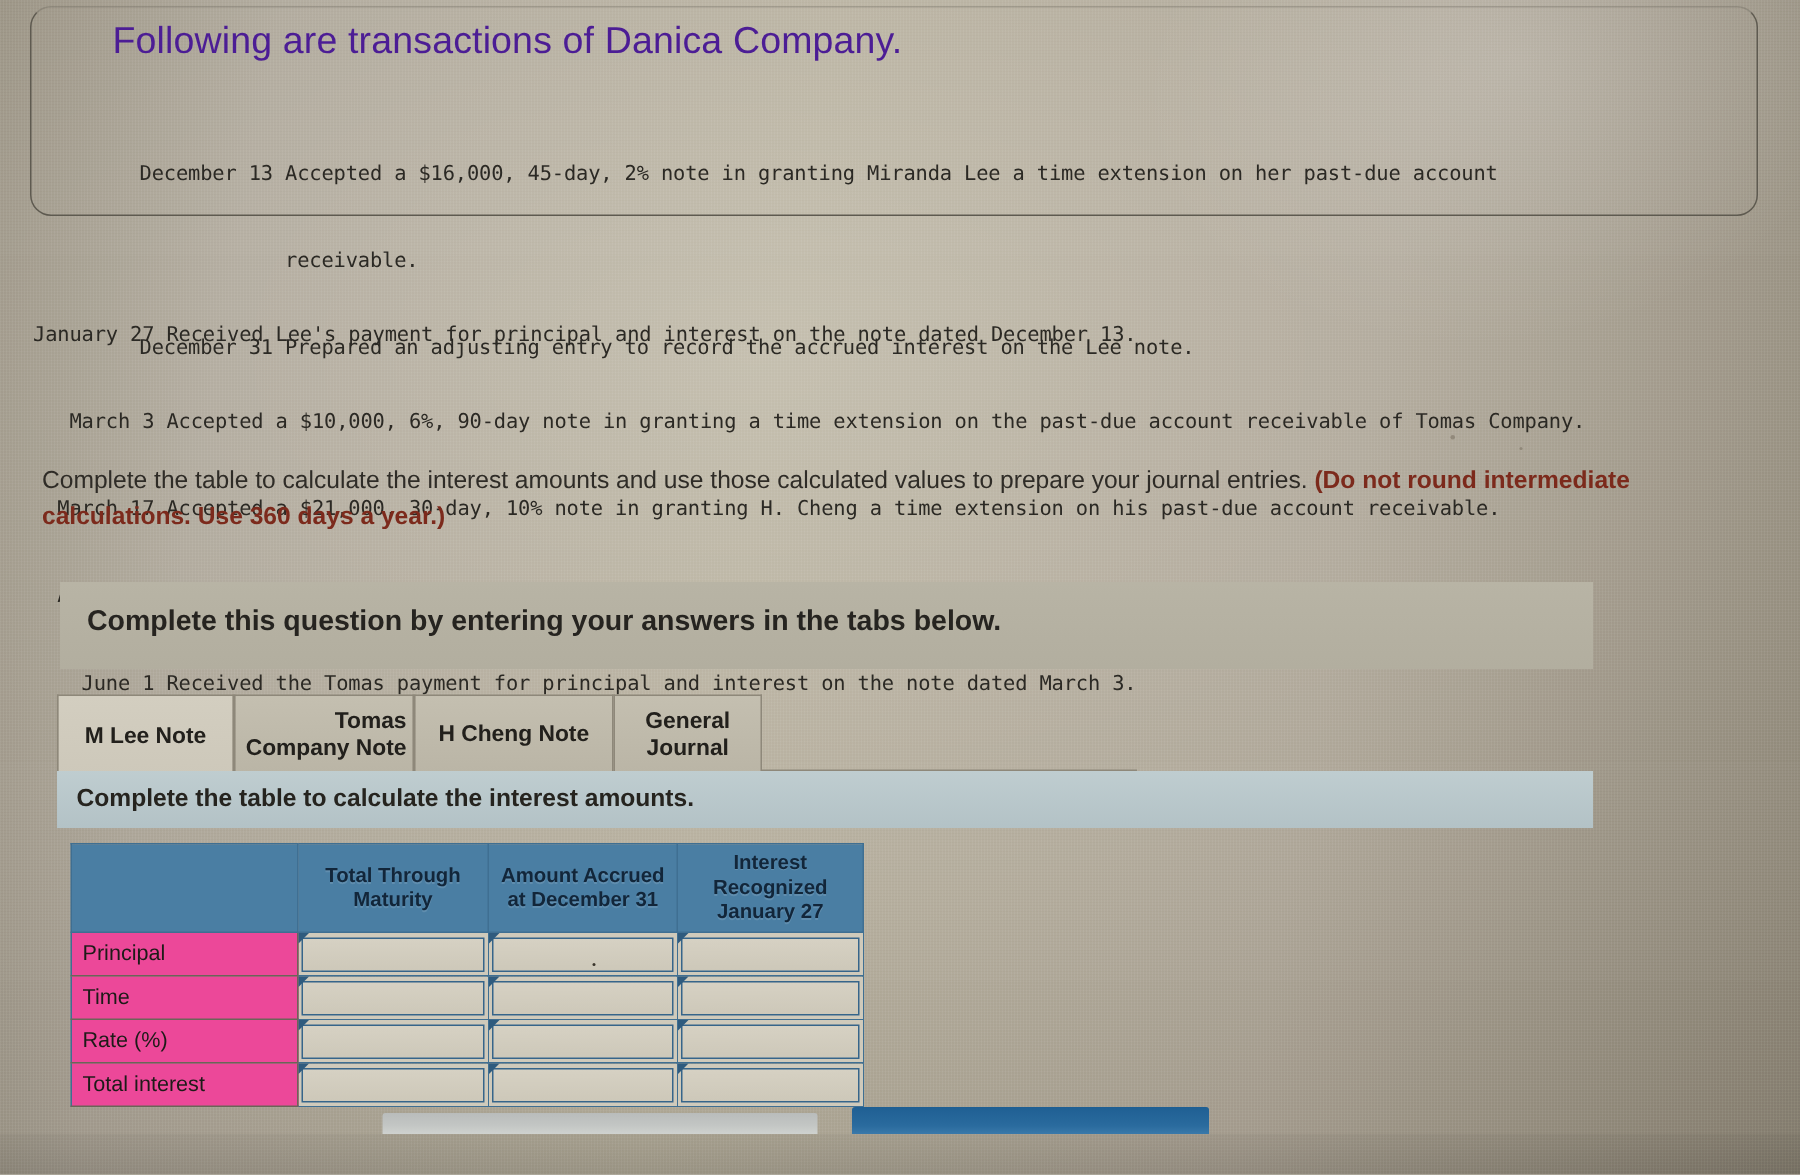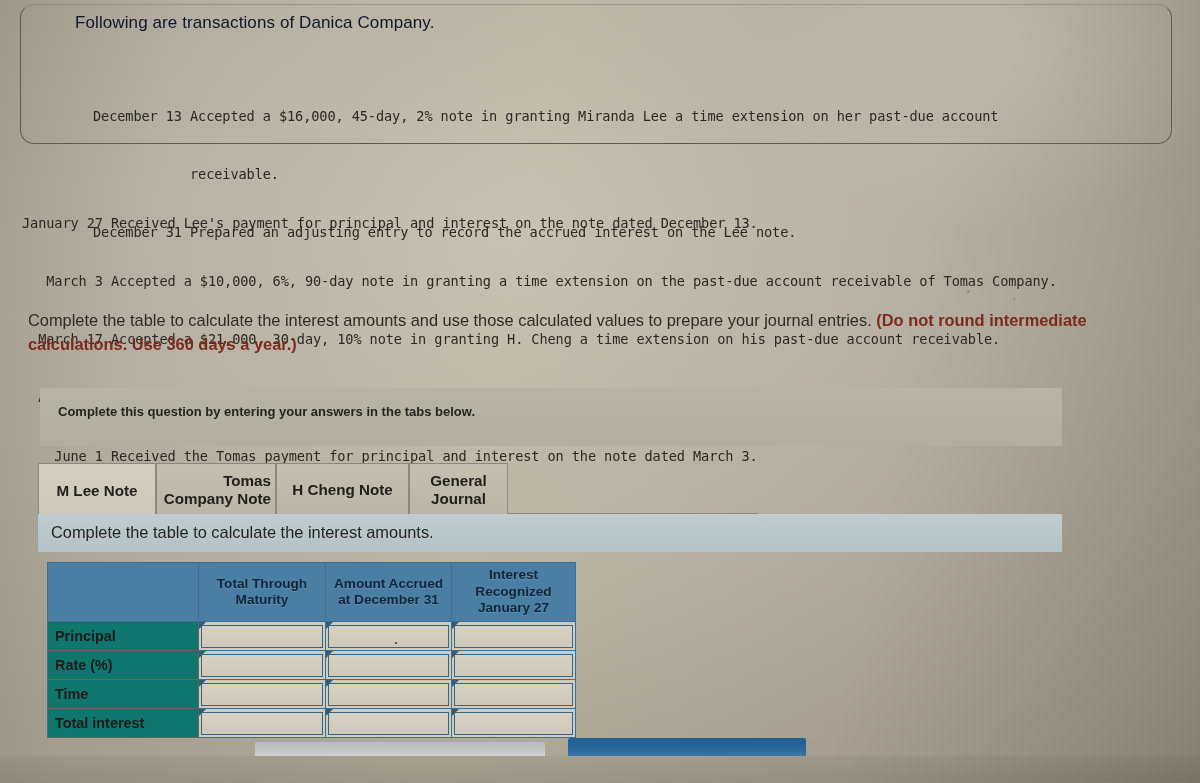--- a/index.html
+++ b/index.html
@@ -51,22 +51,22 @@
     height: 140px;
     border: 1.6px solid #5e5a50;
     border-radius: 14px;
     border-top-color: rgba(94,90,80,0.30);
     box-sizing: border-box;
   }
   .intro-title {
     position: absolute;
     left: 54px;
     top: 8px;
-    font-size: 17px;
-    color: #0f172a;
+    font-size: 25px;
+    color: #4c1d95;
     letter-spacing: .1px;
     white-space: nowrap;
   }
 
   .mono {
     font-family: "DejaVu Sans Mono", "Liberation Mono", monospace;
     font-size: 13.6px;
     color: #2b2924;
     white-space: pre;
     letter-spacing: -0.1px;
@@ -108,21 +108,21 @@
     left: 40px;
     top: 388px;
     width: 1022px;
     height: 58px;
     background: linear-gradient(180deg, #b8b4a5 0%, #b2ae9f 100%);
   }
   .gray-banner-text {
     position: absolute;
     left: 18px;
     top: 16px;
-    font-size: 13px;
+    font-size: 19px;
     font-weight: bold;
     color: #262420;
     white-space: nowrap;
   }
 
   
   .tabstrip {
     position: absolute;
     left: 38px;
     top: 463px;
@@ -162,20 +162,21 @@
   }
 
   
   .blue-banner {
     position: absolute;
     left: 38px;
     top: 514px;
     width: 1024px;
     height: 38px;
     background: linear-gradient(180deg, #bfcdd0 0%, #b3c2c6 100%);
+    font-weight: bold;
   }
   .blue-banner-text {
     position: absolute;
     left: 13px;
     top: 9px;
     font-size: 16.4px;
     color: #26241f;
     white-space: nowrap;
   }
 
@@ -201,23 +202,23 @@
     height: 58px;
     text-align: center;
     vertical-align: middle;
     padding: 0 2px;
     text-shadow: 0 1px 0 rgba(255,255,255,0.12);
   }
   .tbl thead th.corner {
     background: #4a7ea3;
   }
   .tbl tbody td.rowlabel {
-    background: #0f766e;
+    background: #ec4899;
     font-size: 14.4px;
-    font-weight: bold;
+    font-weight: normal;
     color: #1d1b18;
     height: 28px;
     padding-left: 7px;
     border-color: #6b6558;
     border-left-color: #3f6f92;
     vertical-align: middle;
   }
   .tbl tbody td.cell {
     background: #cfcabb;
     height: 28px;
@@ -385,36 +386,36 @@
           <div class="cell-input"></div>
           <div class="cell-caret"></div>
           <div class="dot-artifact"></div>
         </td>
       <td class="cell">
           <div class="cell-input"></div>
           <div class="cell-caret"></div>
         </td>
     </tr>
     <tr>
-      <td class="rowlabel">Rate (%)</td>
+      <td class="rowlabel">Time</td>
       <td class="cell">
           <div class="cell-input"></div>
           <div class="cell-caret"></div>
         </td>
       <td class="cell">
           <div class="cell-input"></div>
           <div class="cell-caret"></div>
         </td>
       <td class="cell">
           <div class="cell-input"></div>
           <div class="cell-caret"></div>
         </td>
     </tr>
     <tr>
-      <td class="rowlabel">Time</td>
+      <td class="rowlabel">Rate (%)</td>
       <td class="cell">
           <div class="cell-input"></div>
           <div class="cell-caret"></div>
         </td>
       <td class="cell">
           <div class="cell-input"></div>
           <div class="cell-caret"></div>
         </td>
       <td class="cell">
           <div class="cell-input"></div>

